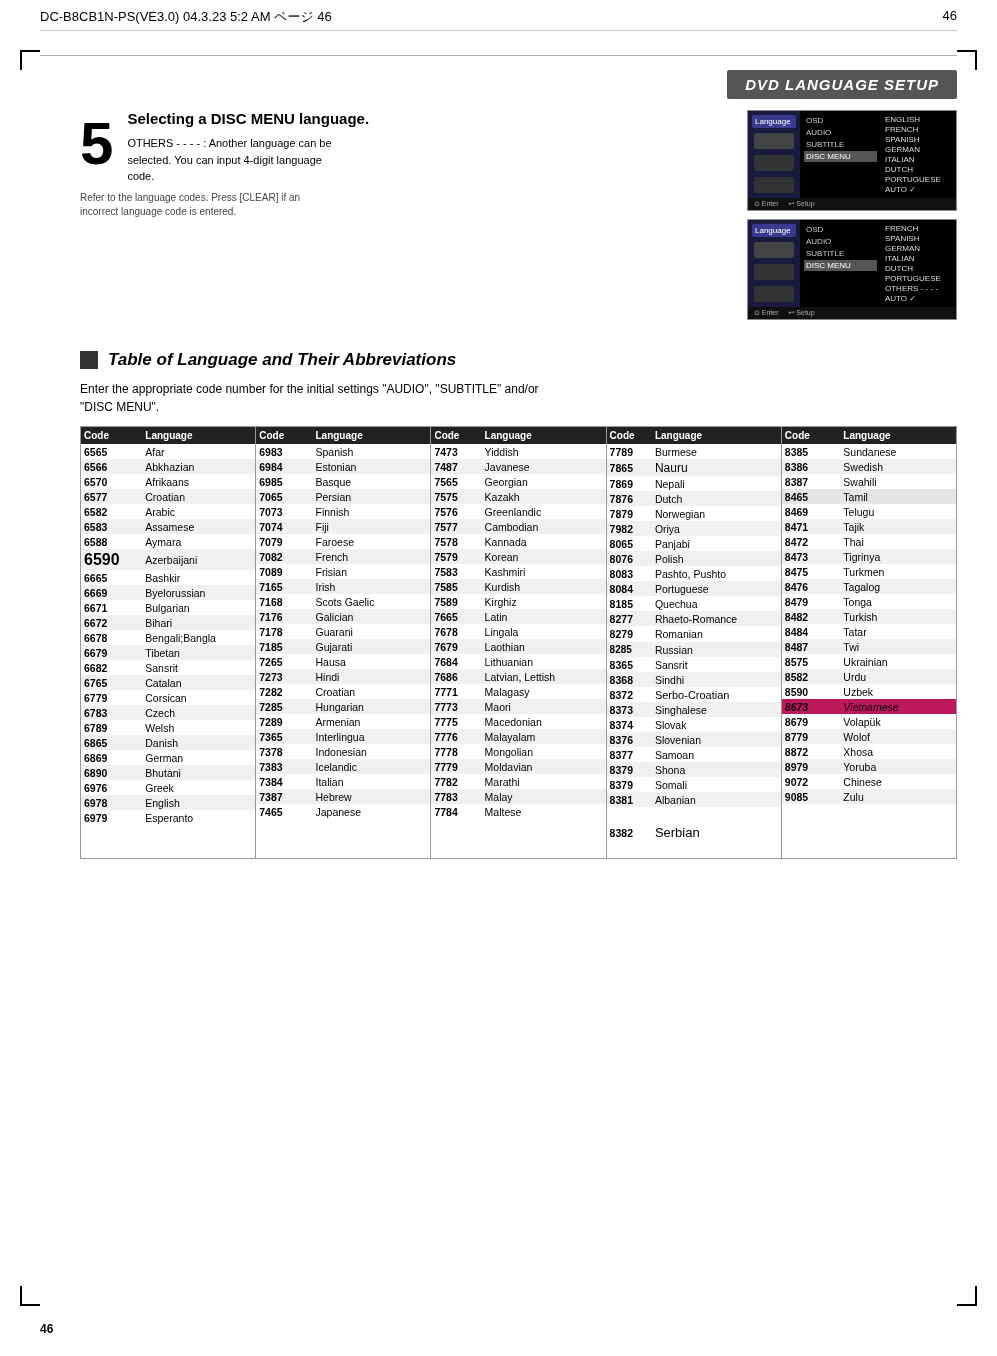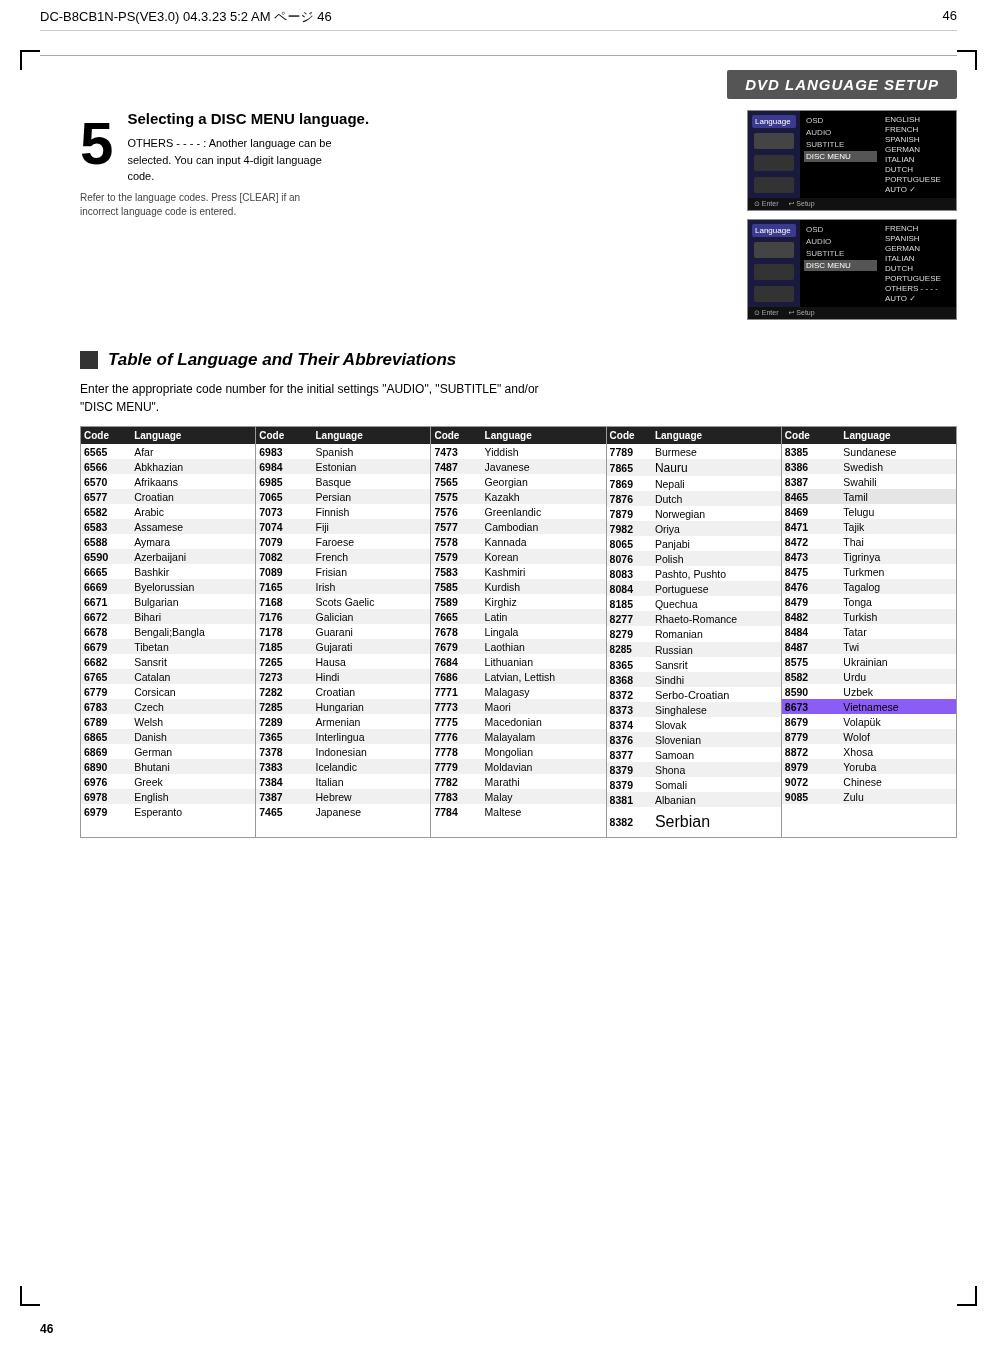--- a/index.html
+++ b/index.html
@@ -301,21 +301,21 @@
               </tr>
               <tr style="background: rgb(240, 240, 240);">
                 <td style="padding: 1.5px 3px; font-weight: bold; white-space: nowrap; font-size: 10.5px;">6583</td>
                 <td style="padding: 1.5px 3px; font-size: 10.5px;">Assamese</td>
               </tr>
               <tr>
                 <td style="padding: 1.5px 3px; font-weight: bold; white-space: nowrap; font-size: 10.5px;">6588</td>
                 <td style="padding: 1.5px 3px; font-size: 10.5px;">Aymara</td>
               </tr>
               <tr style="background: rgb(240, 240, 240);">
-                <td style="padding: 1.5px 3px; font-weight: bold; white-space: nowrap; font-size: 11px;">6590</td>
+                <td style="padding: 1.5px 3px; font-weight: bold; white-space: nowrap; font-size: 16px;">6590</td>
                 <td style="padding: 1.5px 3px; font-size: 10.5px;">Azerbaijani</td>
               </tr>
               <tr>
                 <td style="padding: 1.5px 3px; font-weight: bold; white-space: nowrap; font-size: 10.5px;">6665</td>
                 <td style="padding: 1.5px 3px; font-size: 10.5px;">Bashkir</td>
               </tr>
               <tr style="background: rgb(240, 240, 240);">
                 <td style="padding: 1.5px 3px; font-weight: bold; white-space: nowrap; font-size: 10.5px;">6669</td>
                 <td style="padding: 1.5px 3px; font-size: 10.5px;">Byelorussian</td>
               </tr>
@@ -709,21 +709,21 @@
               <tr>
                 <td style="padding: 1.5px 3px; font-weight: bold; white-space: nowrap; font-size: 10.5px;">8379</td>
                 <td style="padding: 1.5px 3px; font-size: 10.5px;">Somali</td>
               </tr>
               <tr style="background: rgb(240, 240, 240);">
                 <td style="padding: 1.5px 3px; font-weight: bold; white-space: nowrap; font-size: 10.5px;">8381</td>
                 <td style="padding: 1.5px 3px; font-size: 10.5px;">Albanian</td>
               </tr>
               <tr>
                 <td style="padding: 1.5px 3px; font-weight: bold; white-space: nowrap; font-size: 10.5px;">8382</td>
-                <td style="padding: 6px 3px; font-size: 16px;">Serbian</td>
+                <td style="padding: 18px 3px; font-size: 13px;">Serbian</td>
               </tr>
             </tbody>
         </table>
       </div>
 
       <div style="flex:1;">
         <table style="width:100%; border-collapse:collapse; font-size:10.5px;">
           <thead>
             <tr>
               <th style="background:#222; color:#fff; padding:3px 3px; font-size:10px; text-align:left;">Code</th>
@@ -792,21 +792,21 @@
                 <td style="padding: 1.5px 3px; font-size: 10.5px;">Ukrainian</td>
               </tr>
               <tr style="background: rgb(240, 240, 240);">
                 <td style="padding: 1.5px 3px; font-weight: bold; white-space: nowrap; font-size: 10.5px;">8582</td>
                 <td style="padding: 1.5px 3px; font-size: 10.5px;">Urdu</td>
               </tr>
               <tr>
                 <td style="padding: 1.5px 3px; font-weight: bold; white-space: nowrap; font-size: 10.5px;">8590</td>
                 <td style="padding: 1.5px 3px; font-size: 10.5px;">Uzbek</td>
               </tr>
-              <tr style="background: #8b5cf6;">
+              <tr style="background: #be185d; font-style: italic;">
                 <td style="padding: 1.5px 3px; font-weight: bold; white-space: nowrap; font-size: 10.5px;">8673</td>
                 <td style="padding: 1.5px 3px; font-size: 10.5px;">Vietnamese</td>
               </tr>
               <tr>
                 <td style="padding: 1.5px 3px; font-weight: bold; white-space: nowrap; font-size: 10.5px;">8679</td>
                 <td style="padding: 1.5px 3px; font-size: 10.5px;">Volapük</td>
               </tr>
               <tr style="background: rgb(240, 240, 240);">
                 <td style="padding: 1.5px 3px; font-weight: bold; white-space: nowrap; font-size: 10.5px;">8779</td>
                 <td style="padding: 1.5px 3px; font-size: 10.5px;">Wolof</td>

